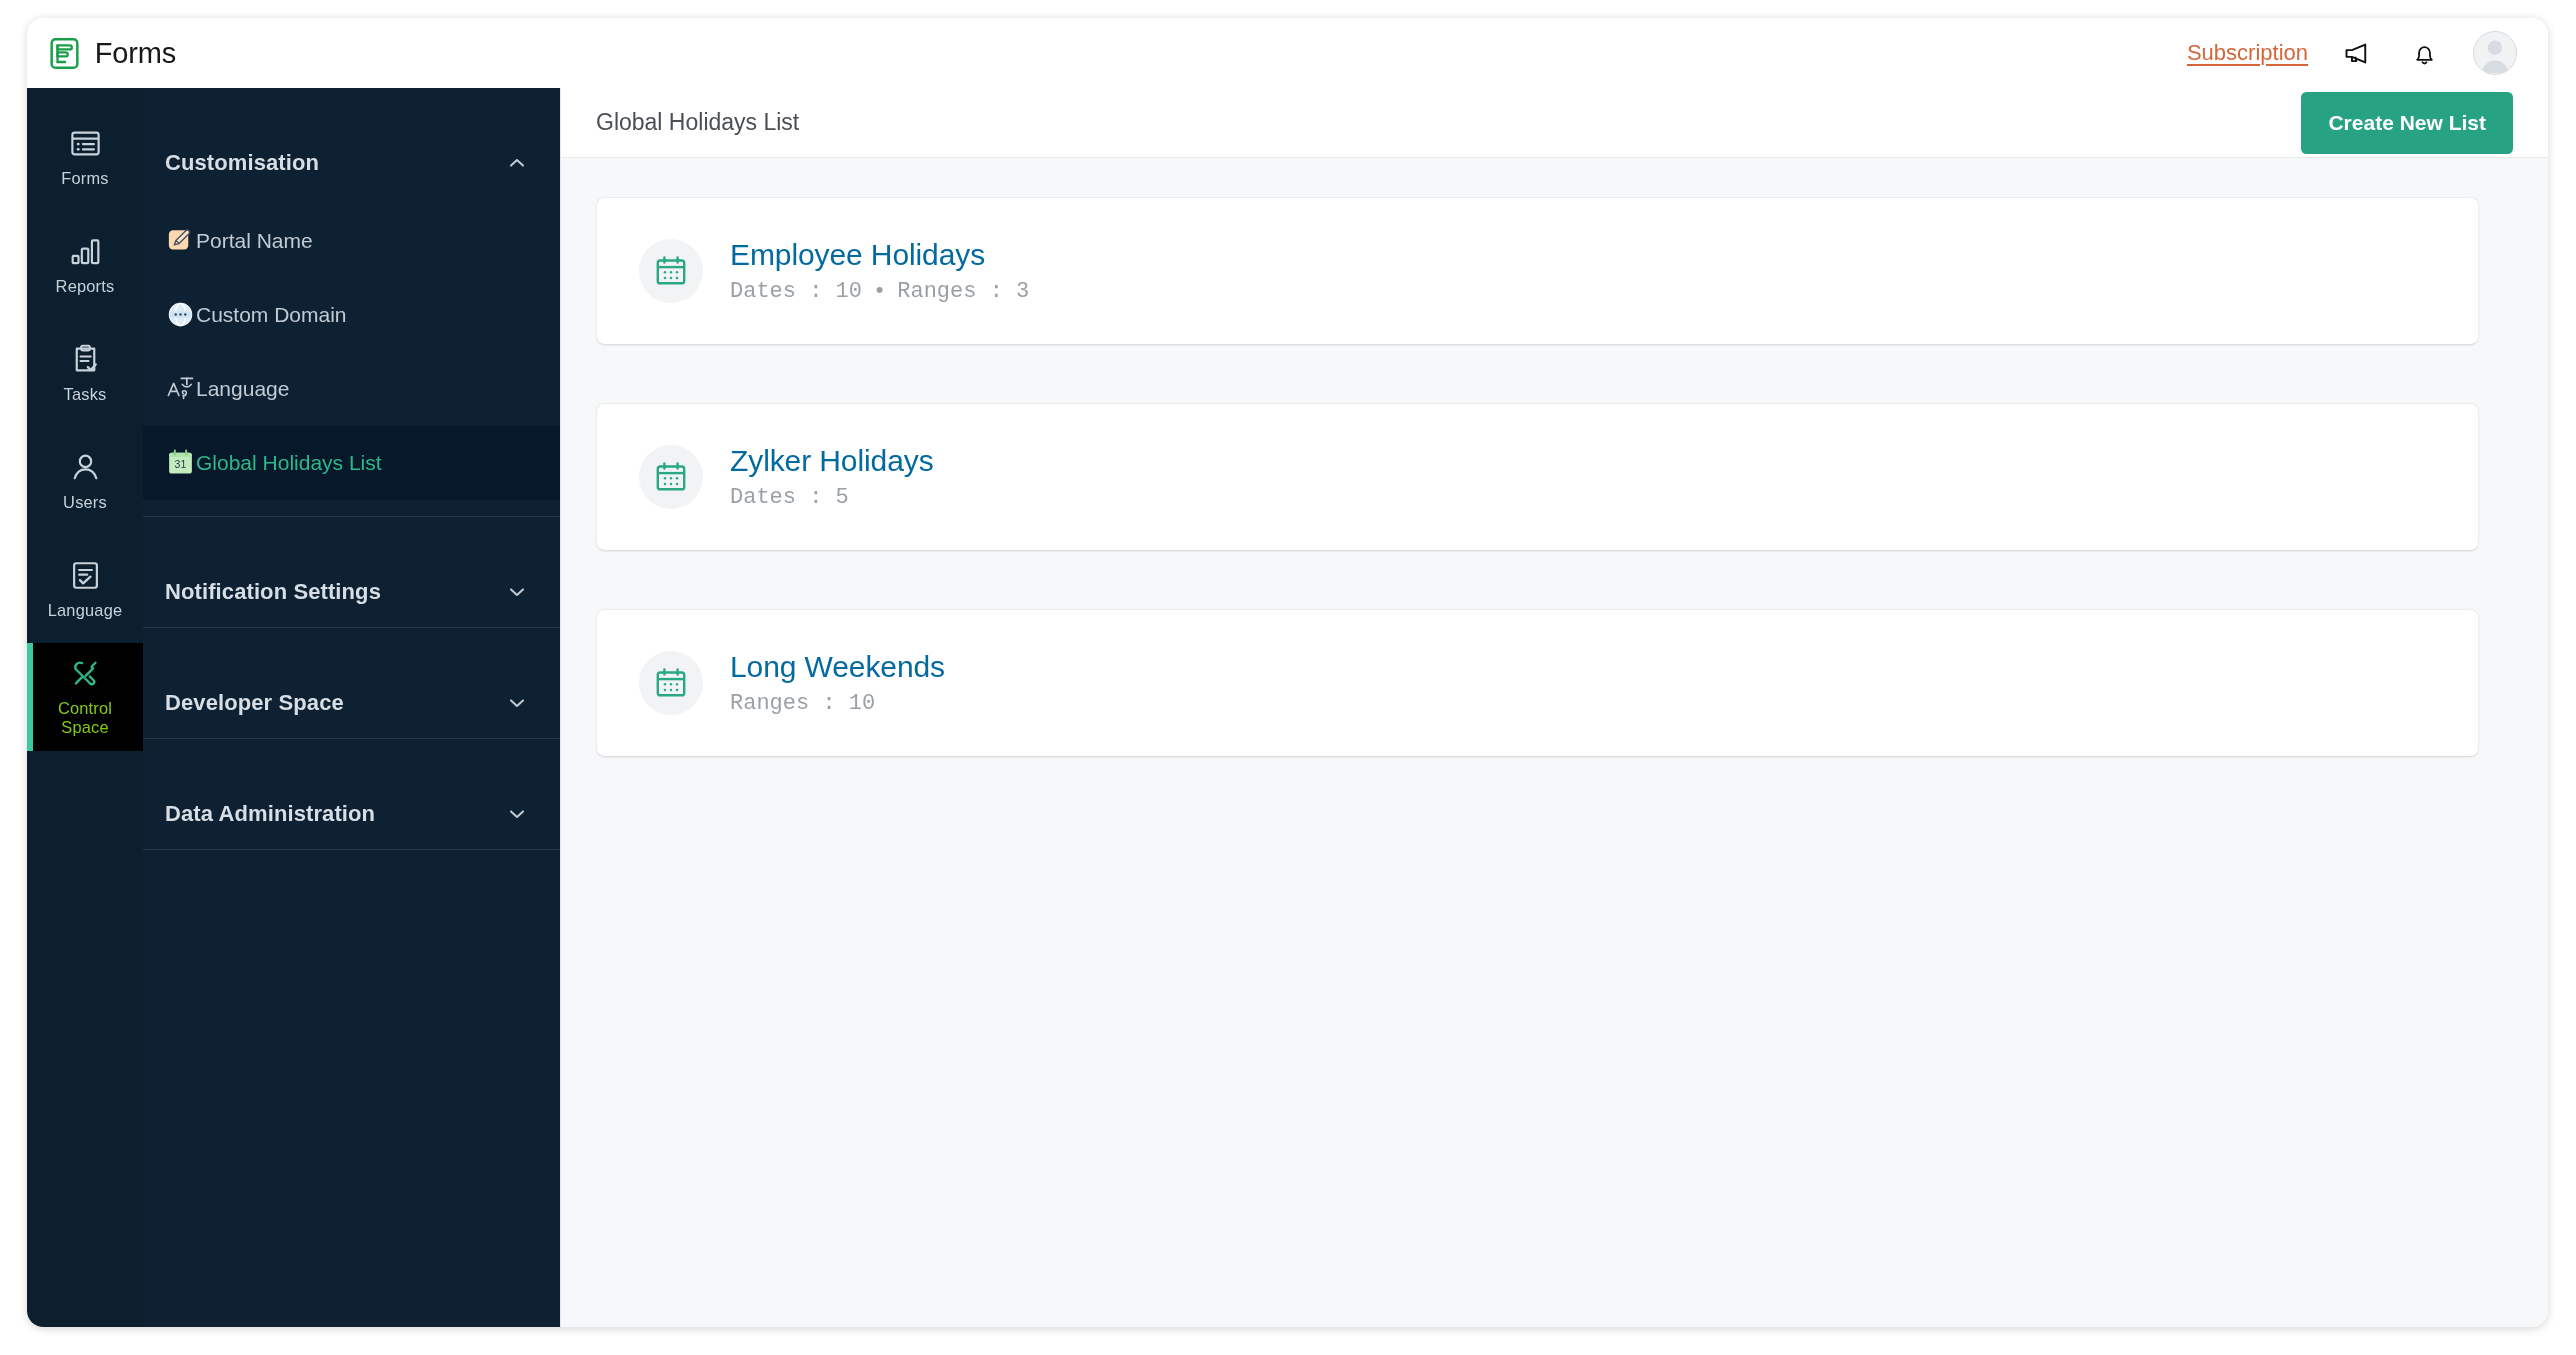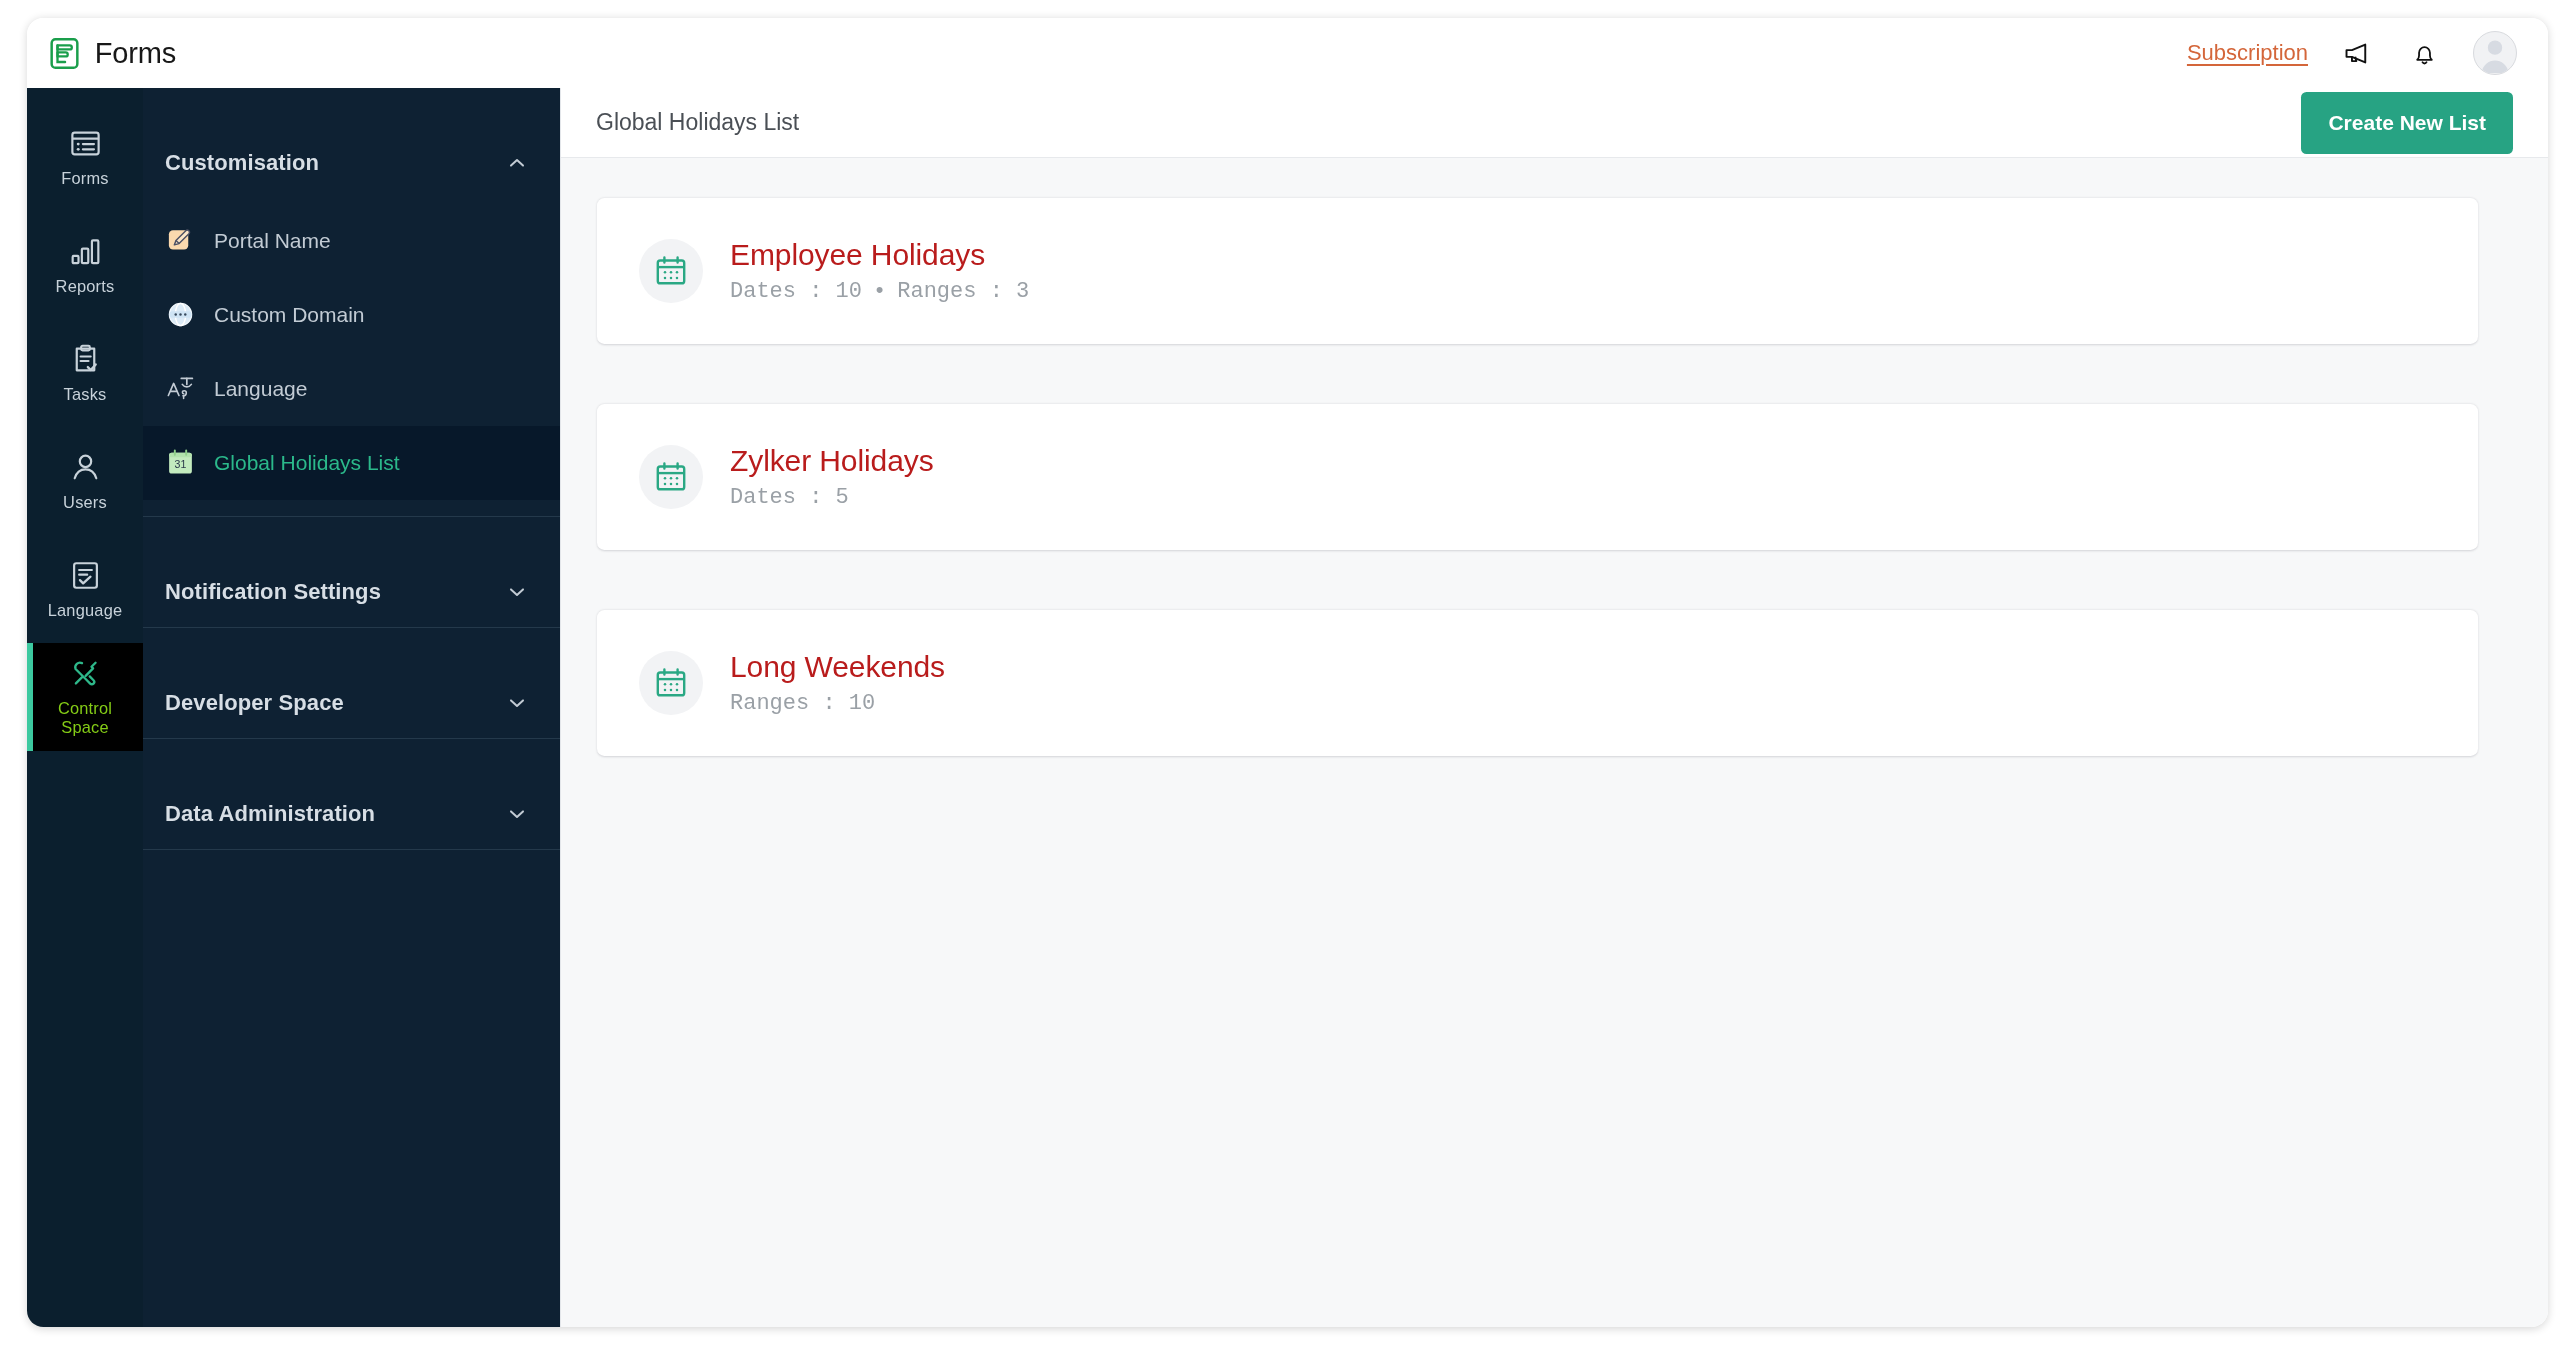--- a/index.html
+++ b/index.html
@@ -139,21 +139,20 @@
     font-weight: bold;
     color: #d7dee5;
     letter-spacing: 0.1px;
   }
   .subnav-chevron { margin-left: auto; display: flex; }
   .subnav-items { padding: 5.5px 0 16.4px 0; }
   .subnav-item {
     height: 74px;
     display: flex;
     align-items: center;
-    gap: 18px;
     padding: 0 22px 0 22px;
     cursor: pointer;
   }
   .subnav-item-label {
     font-size: 21px;
     color: #c2cbd4;
   }
   .subnav-item.active { background: #07182a; }
   .subnav-item.active .subnav-item-label { color: #2bb98b; }
   .subnav-ico { width: 31px; height: 31px; display: block; flex: 0 0 31px; }
@@ -218,21 +217,21 @@
   .card-icon-wrap {
     width: 64px; height: 64px;
     border-radius: 50%;
     background: #f2f3f5;
     display: flex; align-items: center; justify-content: center;
     flex: 0 0 64px;
   }
   .card-text { display: flex; flex-direction: column; gap: 6.4px; }
   .card-title {
     font-size: 30px;
-    color: #b91c1c;
+    color: #0369a1;
     letter-spacing: -0.1px;
   }
   .card-sub {
     font-size: 22px;
     color: #9aa0a6;
     font-family: Liberation Mono, monospace;
   }
   .card-sub .dot {
     display: inline-block;
     margin: 0 11px;

